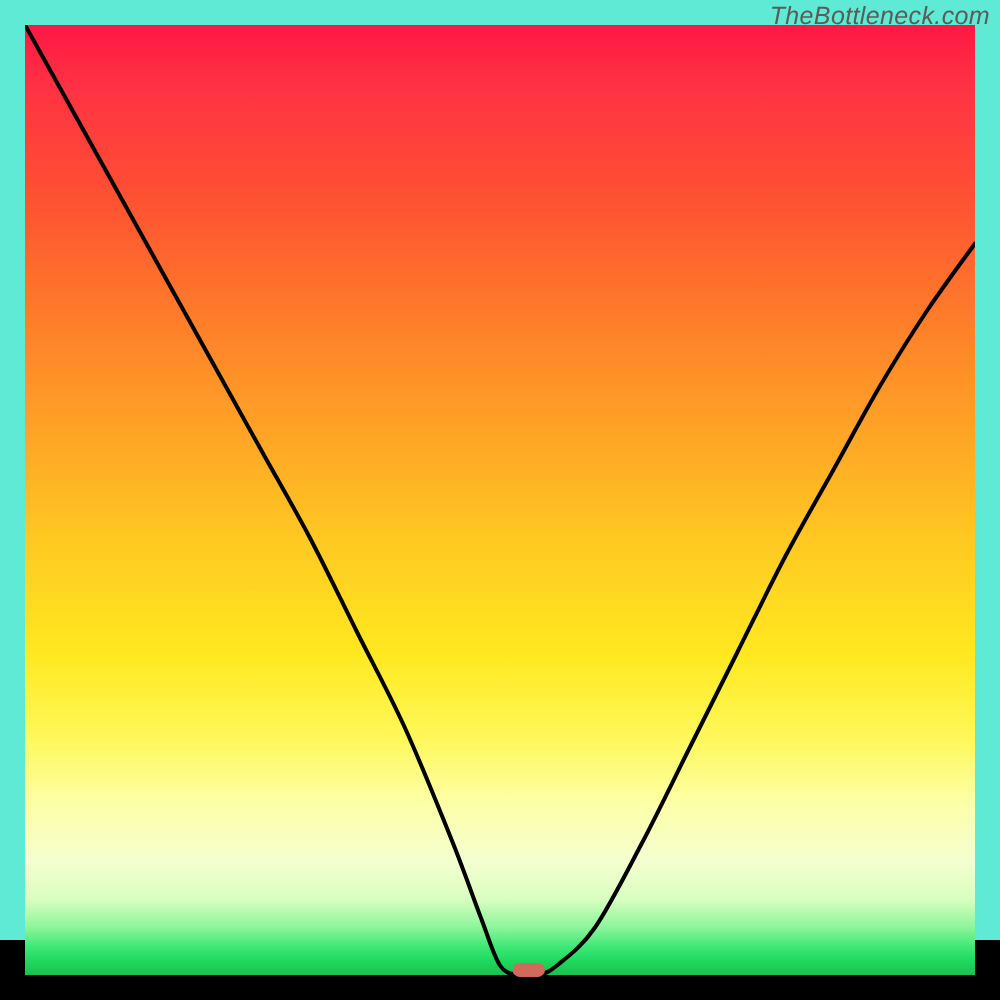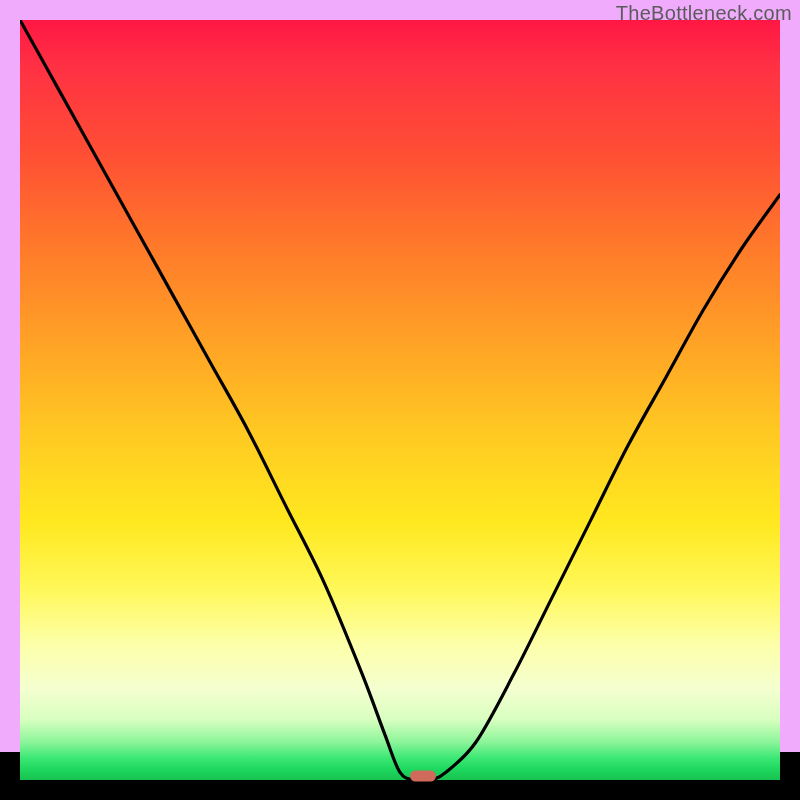--- a/index.html
+++ b/index.html
@@ -8,21 +8,22 @@
     width: 800px;
     height: 800px;
     background: #000;
     font-family: Arial, Helvetica, sans-serif;
     overflow: hidden;
   }
   .frame {
     position: relative;
     width: 800px;
     height: 752px;
-    background: #f0abfc;
+    background: #5eead4;
+    font-style: italic;
   }
   .plot-area {
     position: absolute;
     left: 20px;
     top: 20px;
     width: 760px;
     height: 760px;
     background: linear-gradient(to bottom,
       #ff1744 0%,
       #ff3044 6%,

